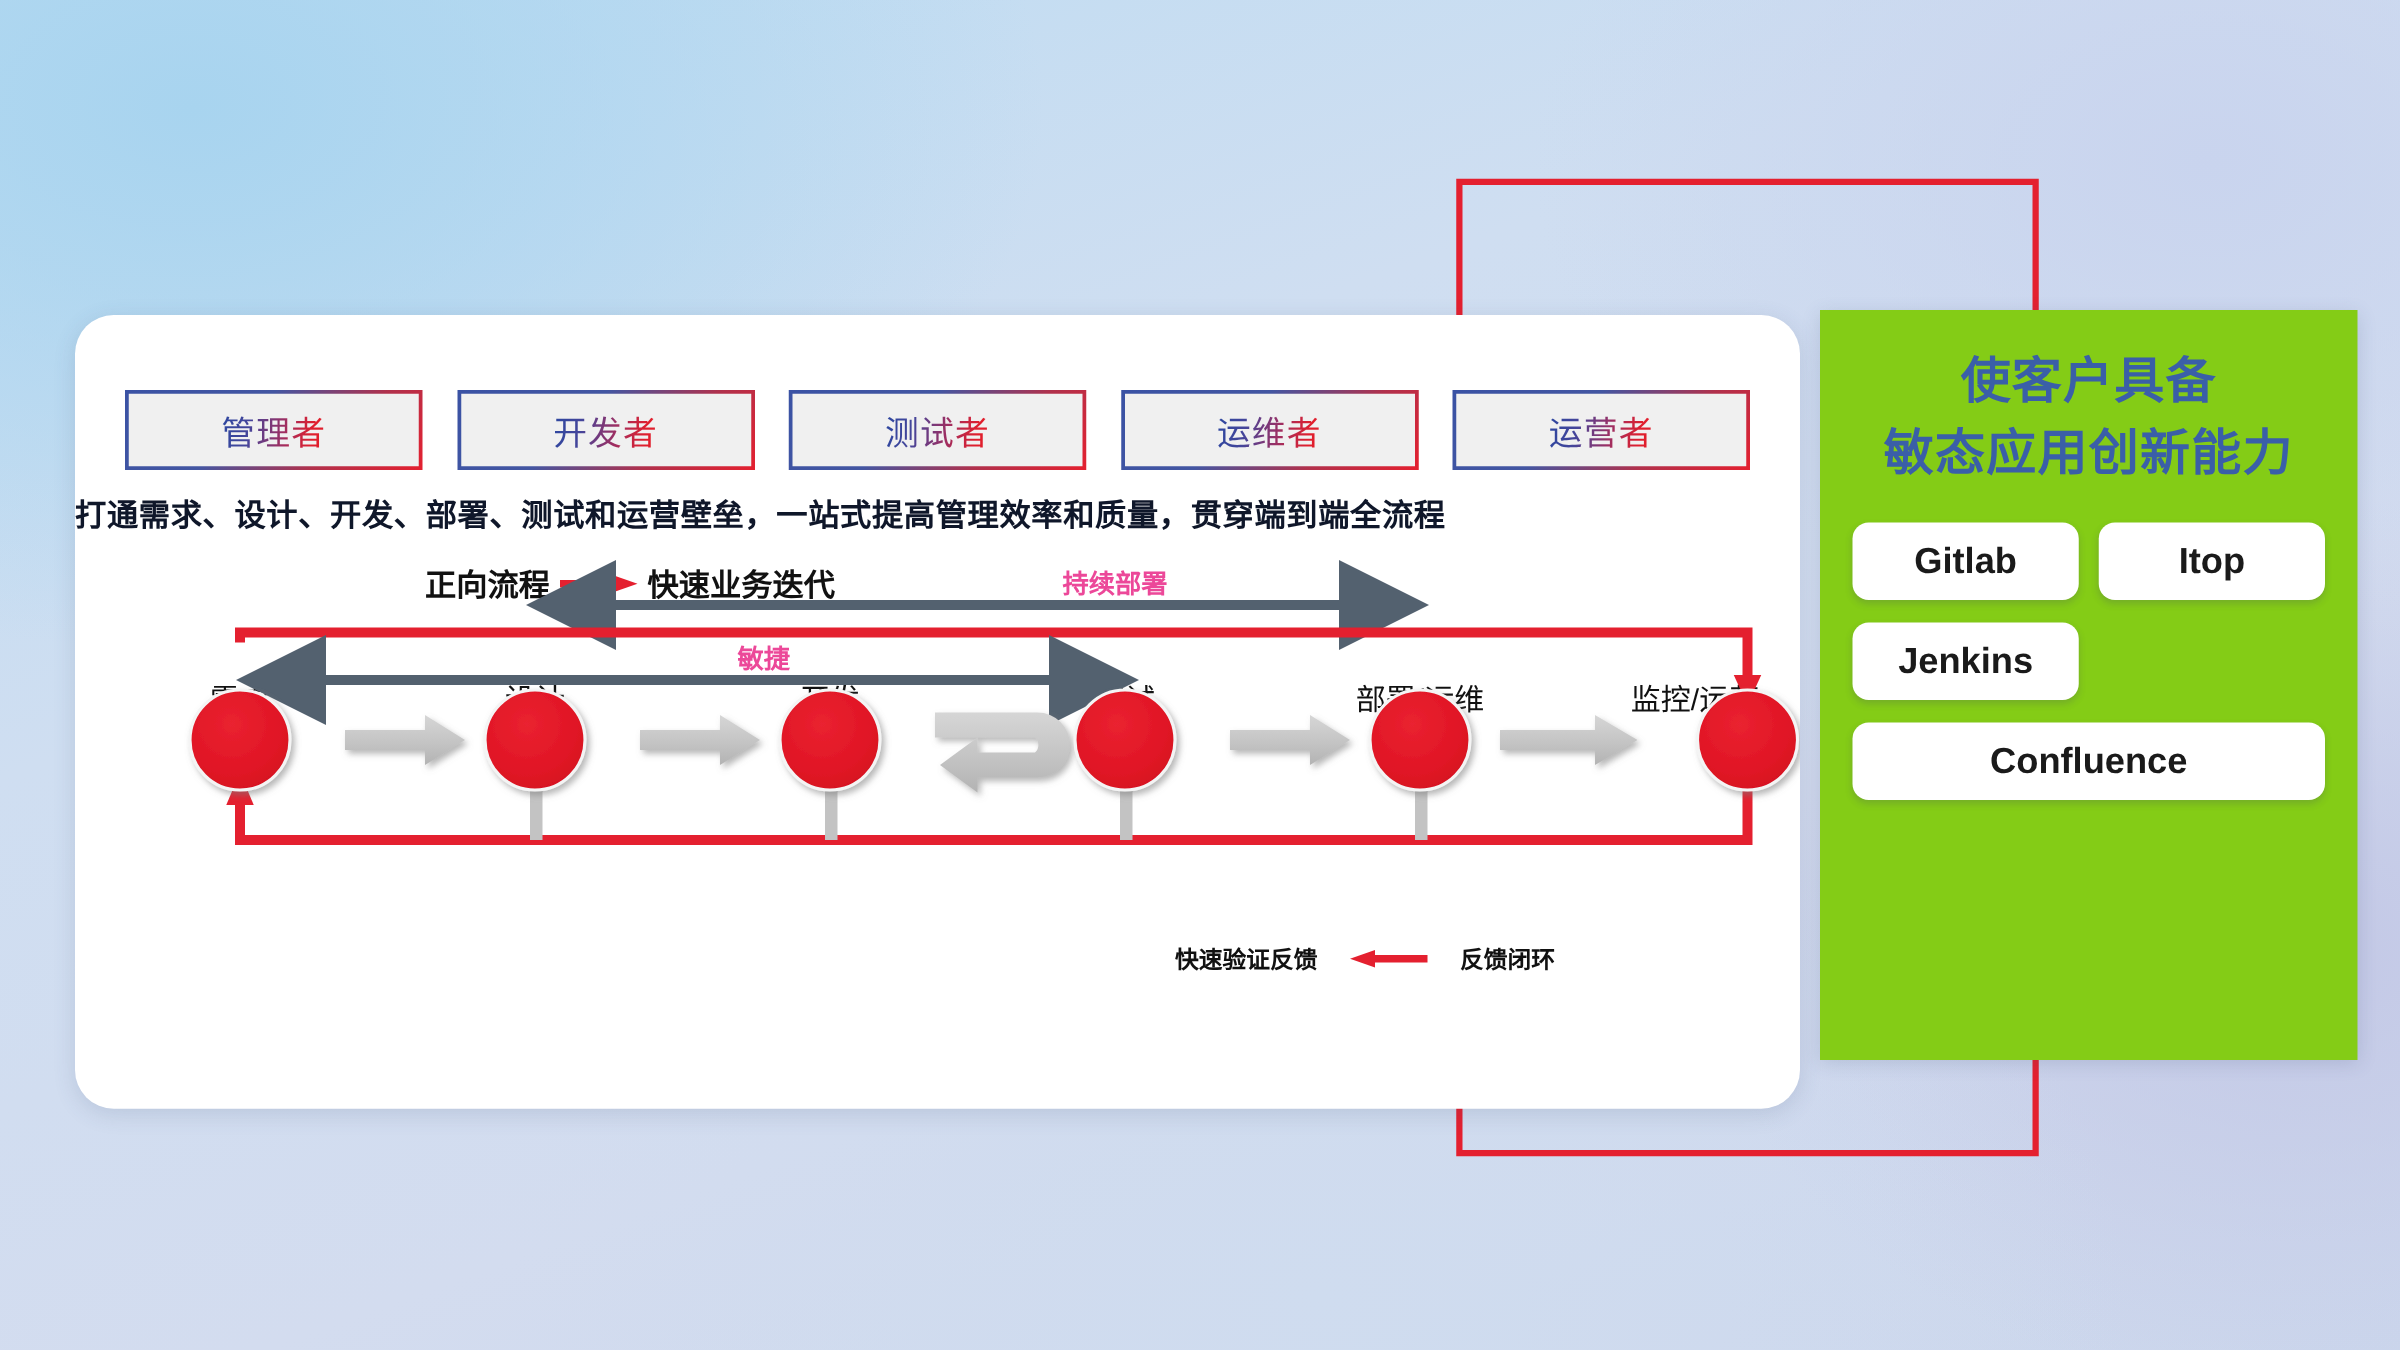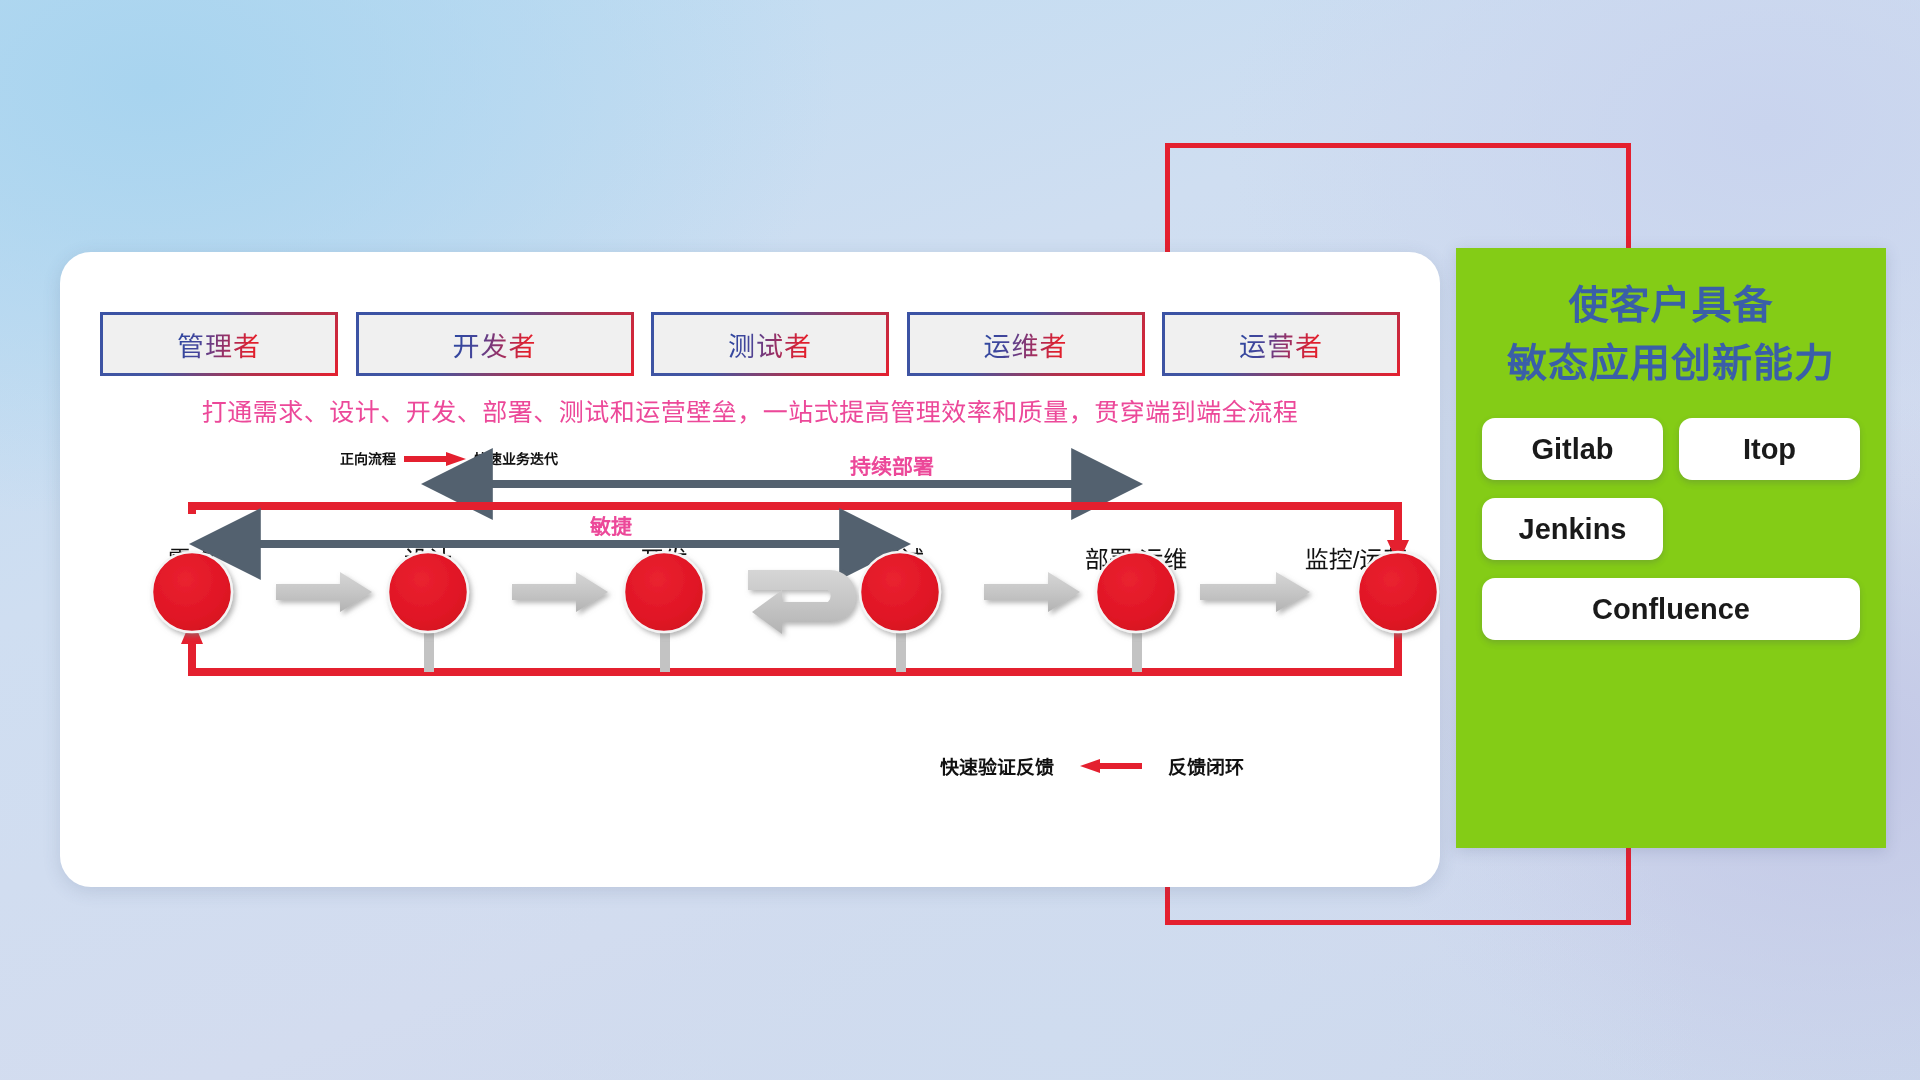--- a/index.html
+++ b/index.html
@@ -48,29 +48,29 @@
   }
   .role-text{
     font-size:27px;font-weight:400;letter-spacing:1px;
     background:linear-gradient(100deg,#2b47a0 0%,#45459a 28%,#9c2f63 58%,#e01f2d 85%);
     -webkit-background-clip:text;background-clip:text;color:transparent;
     -webkit-text-fill-color:transparent;
   }
 
   
   .desc{
-    position:absolute;left:0;top:140px;width:100%;text-align:center;
-    font-size:25px;font-weight:normal;color:#ec4899;letter-spacing:.5px;
+    position:absolute;left:0;top:140px;width:100%;
+    font-size:25px;font-weight:bold;color:#0f172a;letter-spacing:.5px;
   }
 
   
   .fwd{
     position:absolute;left:280px;top:196px;
     display:flex;align-items:center;gap:8px;
-    font-size:14px;font-weight:bold;color:#111;
+    font-size:25px;font-weight:bold;color:#111;
   }
   .fwd .arrow-red{
     width:62px;height:13px;position:relative;display:inline-block;
   }
   .fwd .arrow-red::before{
     content:"";position:absolute;left:0;top:4px;width:44px;height:6px;background:#e4202f;
   }
   .fwd .arrow-red::after{
     content:"";position:absolute;left:42px;top:0;width:0;height:0;
     border-left:20px solid #e4202f;border-top:7px solid transparent;border-bottom:7px solid transparent;
@@ -130,21 +130,21 @@
 <div class="card">
 
   <div class="roles">
     <div class="role-wrap" style="width:238px;height:64px;">
       <div class="role-border">
         <div class="role-inner">
           <span class="role-text">管理者</span>
         </div>
       </div>
     </div>
-    <div class="role-wrap" style="width:278px;height:64px;">
+    <div class="role-wrap" style="width:238px;height:64px;">
       <div class="role-border">
         <div class="role-inner">
           <span class="role-text">开发者</span>
         </div>
       </div>
     </div>
     <div class="role-wrap" style="width:238px;height:64px;">
       <div class="role-border">
         <div class="role-inner">
           <span class="role-text">测试者</span>

